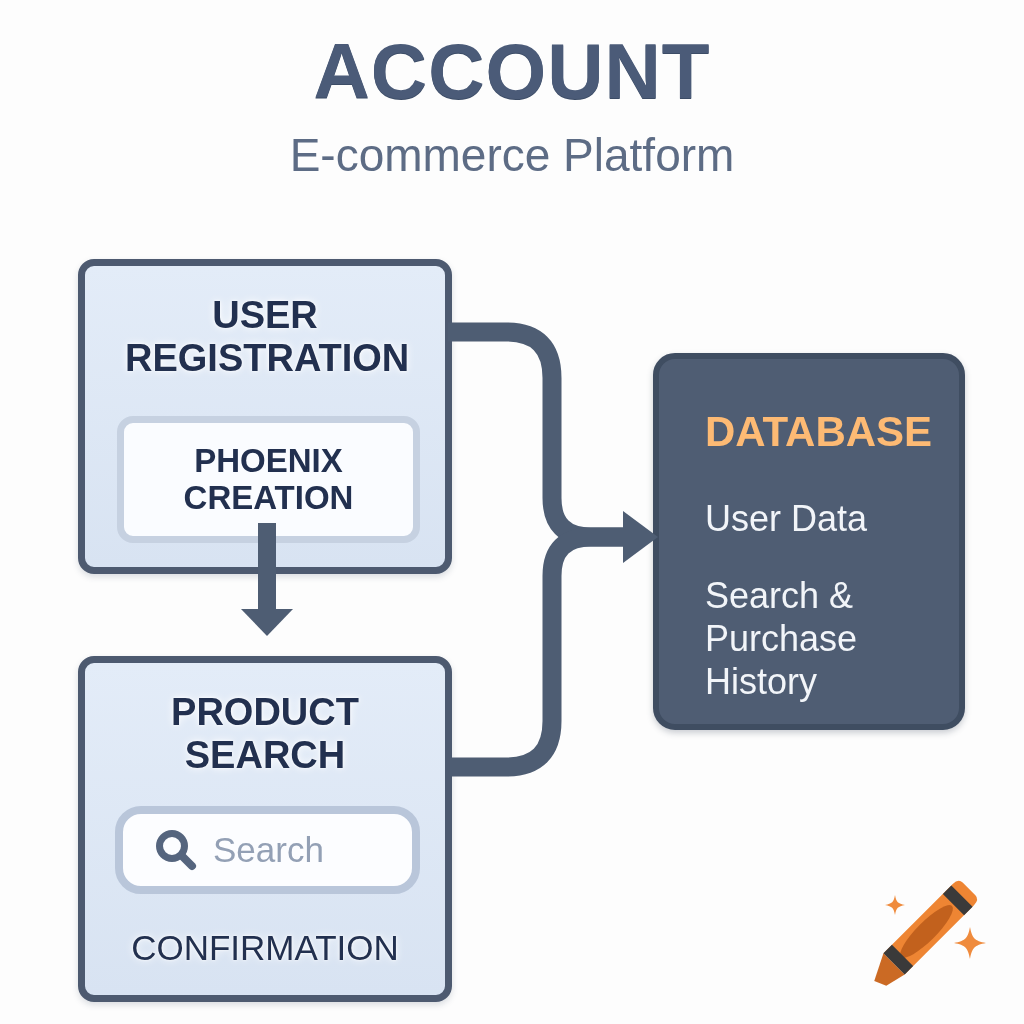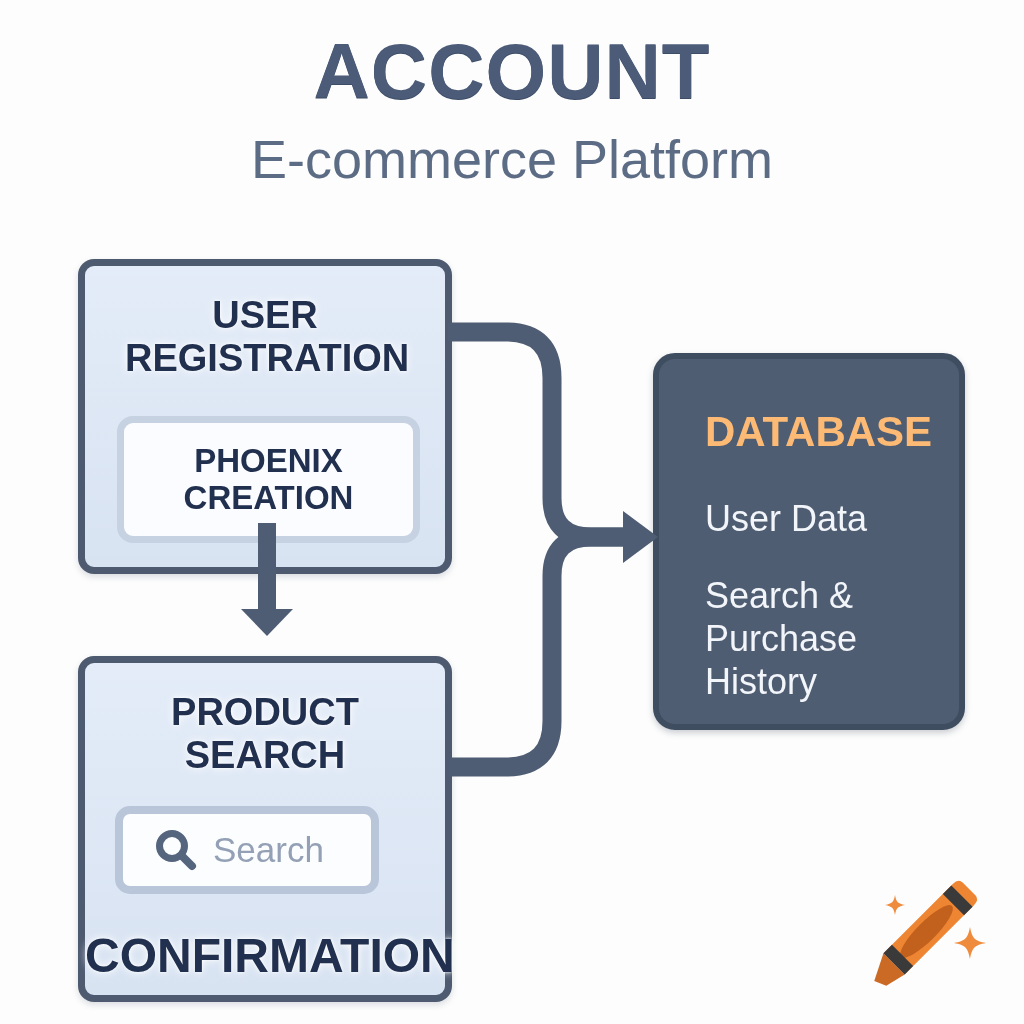--- a/index.html
+++ b/index.html
@@ -20,21 +20,21 @@
     font-size: 78px;
     font-weight: bold;
     letter-spacing: 1px;
     color: #4b5b78;
     text-shadow: 0 1px 0 #3c4c66;
   }
   .page-subtitle {
     position: absolute;
     top: 128px; left: 0; width: 100%;
     text-align: center;
-    font-size: 54px;
+    font-size: 46px;
     color: #5d6c85;
   }
   
   .node {
     position: absolute;
     box-sizing: border-box;
     border-radius: 16px;
   }
   .node.light {
     background: linear-gradient(180deg, #e3ecf8 0%, #d8e3f2 100%);
@@ -78,40 +78,40 @@
     font-size: 33px;
     line-height: 1.1;
     color: #22304f;
     max-width: 250px;
   }
   
   .search-field {
     position: absolute;
     box-sizing: border-box;
     left: 30px; top: 143px;
-    width: 264px; height: 88px;
+    width: 305px; height: 88px;
     background: #fcfdff;
     border: 8px solid #b9c6da;
-    border-radius: 15px;
+    border-radius: 26px;
     display: flex;
     align-items: center;
     padding-left: 30px;
   }
   .search-field svg { flex: 0 0 auto; }
   .search-placeholder {
     margin-left: 14px;
     font-size: 35px;
     color: #93a0b5;
   }
   .confirm-label {
     position: absolute;
     left: 0; top: 265px; width: 100%;
     text-align: center;
-    font-weight: bold;
-    font-size: 48px;
+    font-weight: normal;
+    font-size: 35px;
     color: #22304f;
     text-shadow: 0 0 8px #ffffff, 0 0 3px #ffffff;
   }
   
   #node-database {
     left: 653px; top: 353px;
     width: 312px; height: 377px;
     background: #4f5d73;
     border: 6px solid #3f4d61;
     border-radius: 22px;

